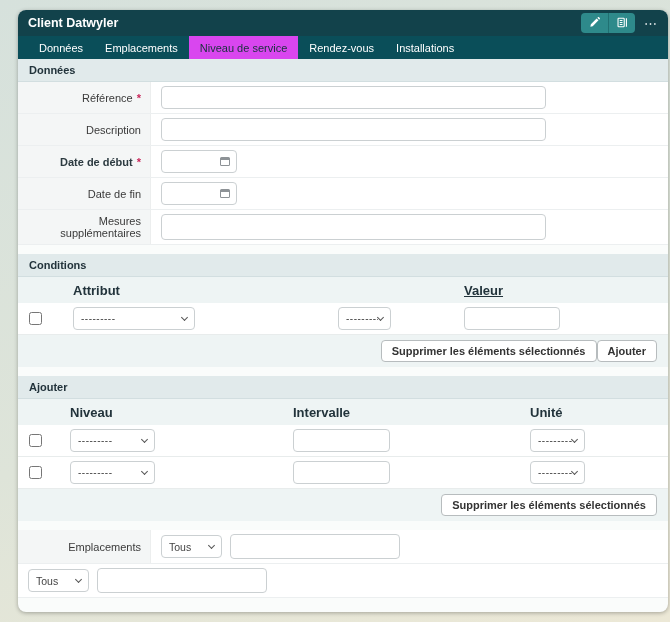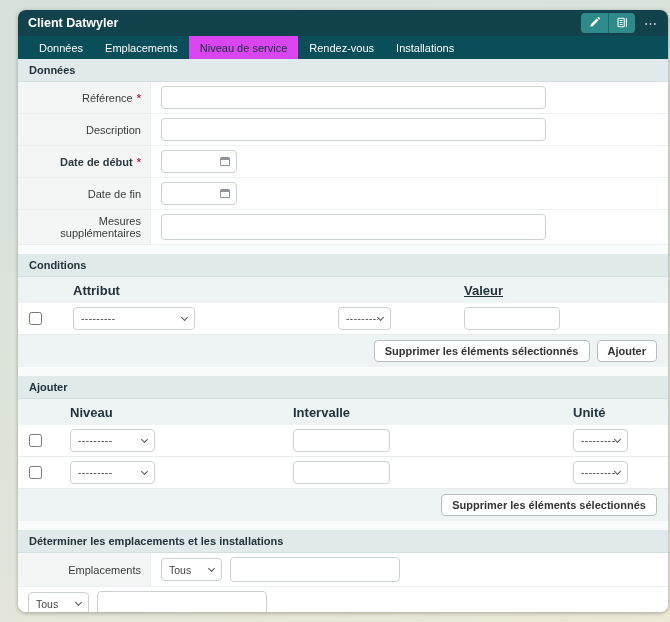--- a/index.html
+++ b/index.html
@@ -71,28 +71,28 @@
     border: 1px solid #cbd0d2; border-radius: 4px; padding: 0 7px; font-size: 10px; color: #444;
   }
   .sel-text { white-space: nowrap; overflow: hidden; letter-spacing: .5px; }
   .chev {
     width: 5px; height: 5px; border-right: 1.4px solid #555; border-bottom: 1.4px solid #555;
     transform: rotate(45deg); margin-left: auto; margin-top: -2px; flex: none;
   }
   
   .thead { display: flex; background: #eef4f4; padding: 6px 0 5px; font-weight: bold; font-size: 13px; color: #22333b; flex: none; }
   .trow  { display: flex; align-items: center; background: #fff; padding: 4px 0; border-bottom: 1px solid #e8ecec; flex: none; }
-  .tfoot { display: flex; justify-content: flex-end; align-items: center; gap: 7px; background: #eef4f4; padding: 5px 11px; flex: none; }
+  .tfoot { display: flex; justify-content: flex-end; align-items: center; background: #eef4f4; padding: 5px 11px; flex: none; }
   .c-cb { width: 55px; flex: none; padding-left: 11px; display: flex; align-items: center; }
   .c-attr { width: 265px; flex: none; }
   .c-op { width: 126px; flex: none; }
   .c-val { flex: 1; text-decoration: underline; }
   .s-cb { width: 52px; flex: none; padding-left: 11px; display: flex; align-items: center; }
   .s-action { width: 223px; flex: none; }
-  .s-interval { width: 280px; flex: none; }
+  .s-interval { width: 237px; flex: none; }
   .s-unit { flex: 1; }
   input[type="checkbox"] { width: 13px; height: 13px; cursor: pointer; }
   .btn {
     background: #fff; border: 1px solid #b7bcbe; border-radius: 4px; cursor: pointer;
     font-size: 11px; font-weight: bold; color: #333; padding: 4px 10px;
     font-family: "Liberation Sans", sans-serif;
   }
 </style>
 </head>
 <body>
@@ -274,21 +274,20 @@
       </div>
     </div>
   </div>
 
   <div class="tfoot">
     <button class="btn">Supprimer les éléments sélectionnés</button>
   </div>
 
   <div class="gap"></div>
 
-  <div class="section-header">Déterminer les emplacements et les installations</div>
 
   <div class="form-row" style="min-height:30px">
     <div class="label-col">
       <span>Emplacements</span>
     </div>
     <div class="field-col" style="gap:8px">
       <div class="select" style="width:61px">
         <span class="sel-text" style="letter-spacing:0;font-size:10.5px">Tous</span>
         <span class="chev"></span>
       </div>

